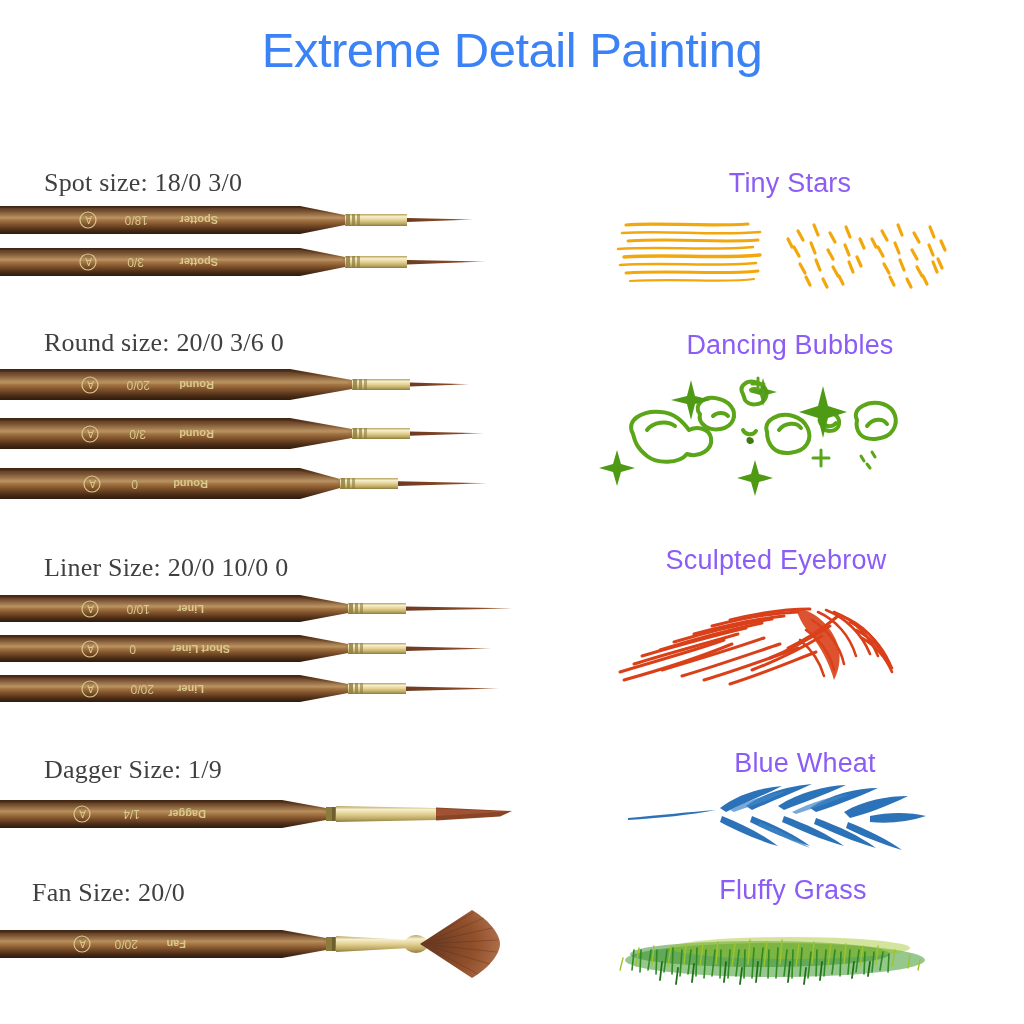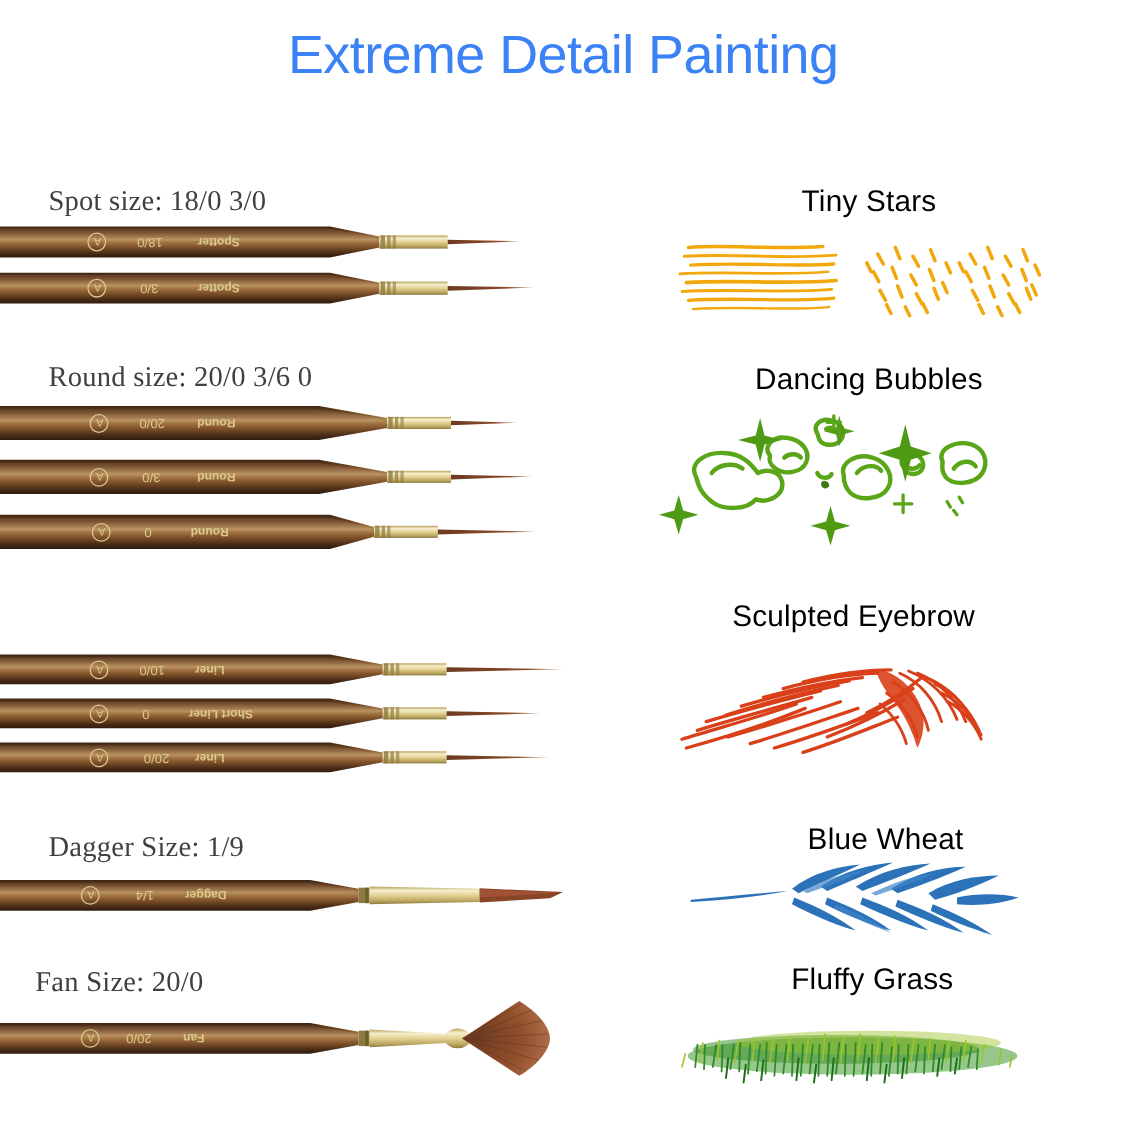--- a/index.html
+++ b/index.html
@@ -20,21 +20,21 @@
   
   .spec{
     position:absolute;
     font-family:"Liberation Serif", serif;
     font-size:26px;color:#404040;white-space:nowrap;letter-spacing:0.2px;
   }
   
   .swlabel{
     position:absolute;
     font-family:"Liberation Sans", sans-serif;
-    font-size:27px;color:#000000;white-space:nowrap;letter-spacing:0.2px;
+    font-size:27px;color:#8b5cf6;white-space:nowrap;letter-spacing:0.2px;
     text-align:center;
   }
 
   .brush{position:absolute;left:0;}
   .swatch{position:absolute;}
   svg{display:block;overflow:visible;}
 </style>
 </head>
 <body>
 
@@ -249,20 +249,21 @@
           <path d="M218,86 l16,0"></path>
         <path d="M163,6 l0,12"></path>
           <path d="M157,12 l12,0"></path>
         <path d="M266,84 l3,5"></path>
           <path d="M277,80 l3,5"></path>
           <path d="M272,92 l3,4"></path>
       </g>
     </svg>
   </div>
 
+  <div class="spec" style="left:44px;top:553px;">Liner Size: 20/0  10/0  0</div>
   <div class="swlabel" style="left:621px;top:545px;width:310px;">Sculpted Eyebrow</div>
 
   <div class="brush" style="top:588px;">
     <svg width="530" height="44" viewBox="0 0 530 44">
       <path d="M0,7 L300,7 L348,16 L348,25 L300,34 L0,34 Z" fill="url(#wood1)"></path>
       <path d="M0,10 L300,10 L345,17 L345,20 L0,20 Z" fill="#ffffff" opacity="0.07"></path>
       <rect x="348" y="15" width="58" height="11" fill="url(#gold1)"></rect>
       <rect x="349" y="15" width="4" height="11" fill="#8d7a3f" opacity="0.8"></rect>
       <rect x="355" y="15" width="3" height="11" fill="#8d7a3f" opacity="0.7"></rect>
       <rect x="360" y="15" width="3" height="11" fill="#8d7a3f" opacity="0.6"></rect>

